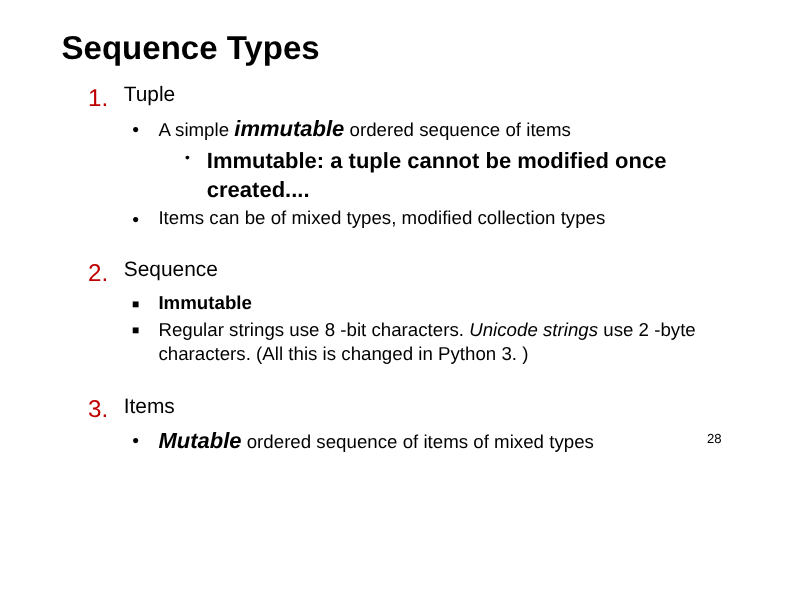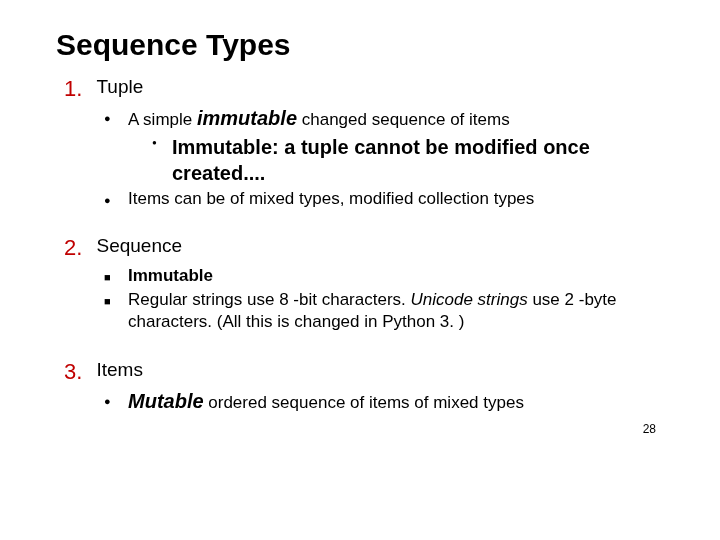--- a/index.html
+++ b/index.html
@@ -23,20 +23,21 @@
     font-weight: bold;
     margin-bottom: 14px;
   }
   ol.top {
     list-style: none;
     margin: 0;
     padding: 0 0 0 8px;
   }
   ol.top > li {
     margin-bottom: 26px;
+    margin-left: 16px;
   }
   ol.top > li > .num {
     color: #c00000;
     font-size: 22px;
     display: inline-block;
     width: 28px;
     vertical-align: top;
   }
   ol.top > li > .hdr {
     font-size: 19px;
@@ -89,40 +90,40 @@
   .kw-mutable {
     font-weight: bold;
     font-style: italic;
     font-size: 20px;
   }
   .italic { font-style: italic; }
   .bold { font-weight: bold; }
   .pgnum {
     position: absolute;
     right: 64px;
-    bottom: 0;
+    bottom: 30px;
     font-size: 12px;
     color: #000;
   }
 </style>
 </head>
 <body>
 
 <div class="slide">
 
   <div class="title">Sequence Types</div>
 
   <ol class="top">
 
     <li>
       <span class="num">1.</span>
       <span class="hdr">Tuple</span>
       <ul class="lvl1">
         <li class="disc">
-          <span>A simple </span><span class="kw-immutable">immutable</span><span> changed sequence of items</span>
+          <span>A simple </span><span class="kw-immutable">immutable</span><span> ordered sequence of items</span>
           <ul class="lvl2">
             <li>Immutable: a tuple cannot be modified once created....</li>
           </ul>
         </li>
         <li class="disc">Items can be of mixed types, modified collection types</li>
       </ul>
     </li>
 
     <li>
       <span class="num">2.</span>

